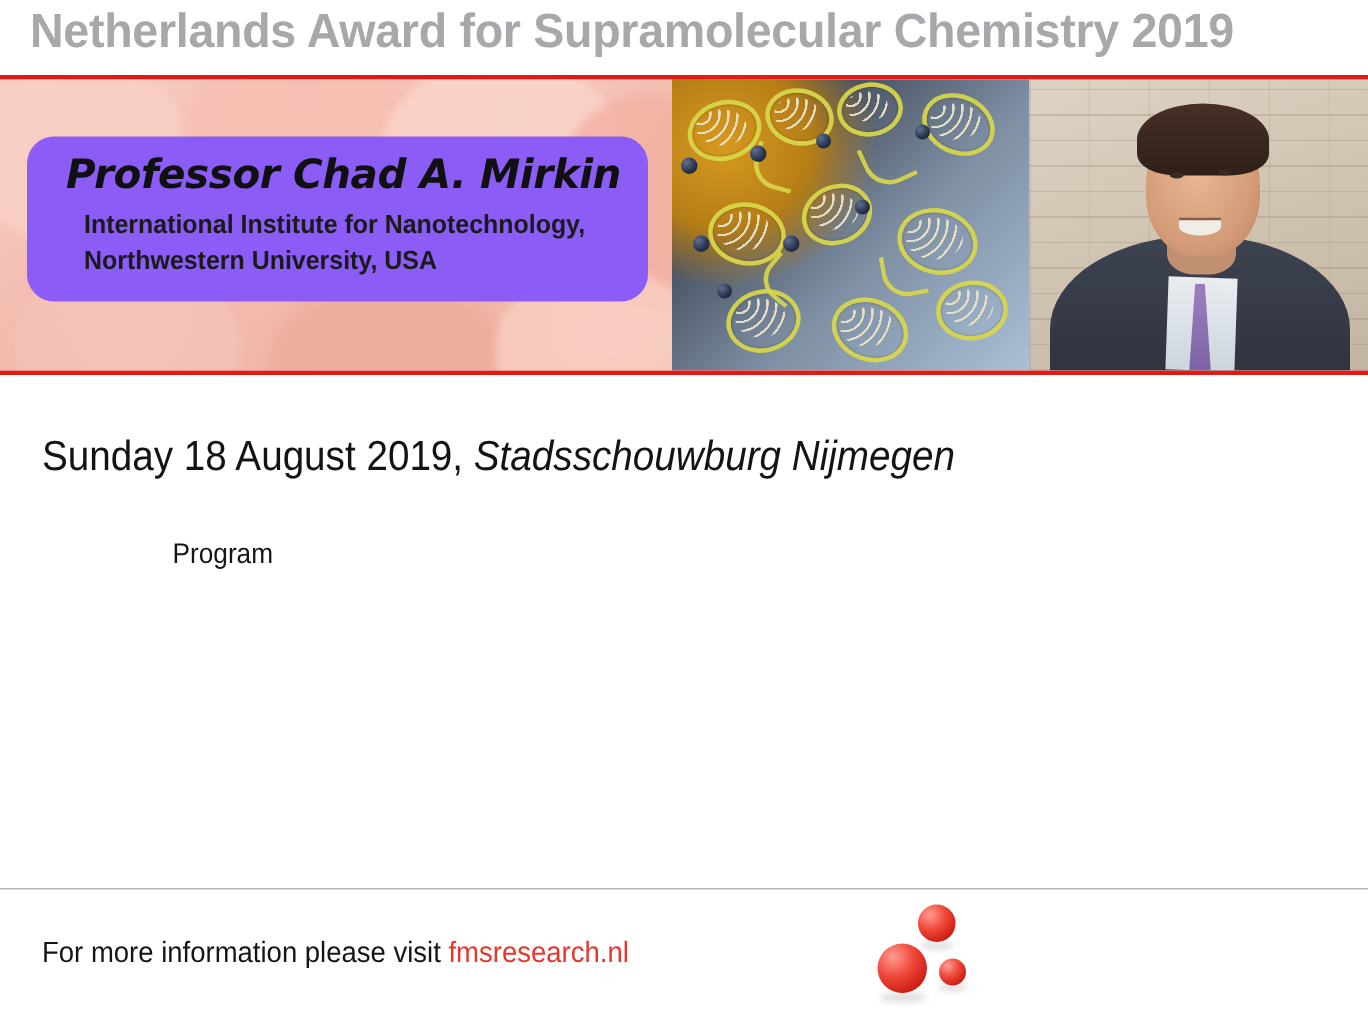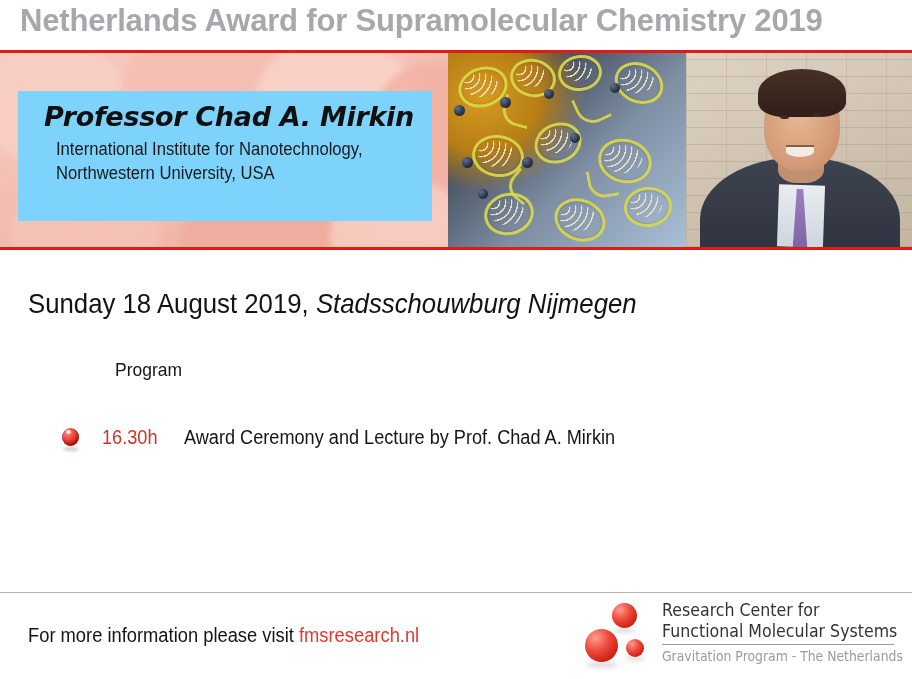--- a/index.html
+++ b/index.html
@@ -77,24 +77,25 @@
     filter: blur(3px);
     opacity: 0.85;
   }
 
   
   .name-card {
     position: absolute;
     left: 18px;
     top: 38px;
     width: 414px;
-    height: 130px;
-    background: #7dd3fc;
+    height: 110px;
+    background: #8b5cf6;
     box-sizing: border-box;
     padding: 10px 0 0 26px;
+    border-radius: 18px;
   }
   .prof-name {
     font-family: "DejaVu Sans", sans-serif;
     font-size: 27px;
     font-weight: bold;
     font-style: italic;
     color: #101010;
     line-height: 1.2;
     white-space: nowrap;
     letter-spacing: -0.3px;
@@ -102,21 +103,21 @@
   .affil-line {
     font-family: "Liberation Sans", sans-serif;
     font-size: 17.5px;
     color: #1a1a1a;
     line-height: 1.33;
     white-space: nowrap;
     margin-left: 12px;
     transform: scaleX(0.95);
     transform-origin: left center;
   }
-  .affil-wrap { margin-top: 5px; }
+  .affil-wrap { margin-top: 5px; font-weight: bold; }
 
   
   .dna-photo {
     position: absolute;
     left: 448px;
     top: 0;
     width: 238px;
     height: 194px;
     overflow: hidden;
     background:
@@ -498,47 +499,33 @@
 
   <div class="date-line">
     <span>Sunday 18 August 2019, </span><span class="venue">Stadsschouwburg Nijmegen</span>
   </div>
 
   <div class="program-label">Program</div>
 
   <div class="program-list">
 
 
-    <div class="program-row">
-      <span class="bullet">
-        <span class="ball"></span>
-          <span class="shadow"></span>
-      </span>
-      <span class="row-time">16.30h</span>
-      <span class="row-desc">Award Ceremony and Lecture by Prof. Chad A. Mirkin</span>
-    </div>
 
   </div>
 
   <div class="footer-rule"></div>
 
   <div class="footer-text">
     <span>For more information please visit </span><span class="url">fmsresearch.nl</span>
   </div>
 
   <div class="logo">
     <div class="logo-balls">
       <span class="lb-shadow s3"></span>
       <span class="lb top"></span>
       <span class="lb-shadow s1"></span>
       <span class="lb-shadow s2"></span>
       <span class="lb big"></span>
       <span class="lb small"></span>
     </div>
-    <div class="logo-text">
-      <div class="logo-line1">Research Center for</div>
-      <div class="logo-line2">Functional Molecular Systems</div>
-      <div class="logo-rule"></div>
-      <div class="logo-sub">Gravitation Program - The Netherlands</div>
-    </div>
   </div>
 
 </div>
 
 </body></html>

